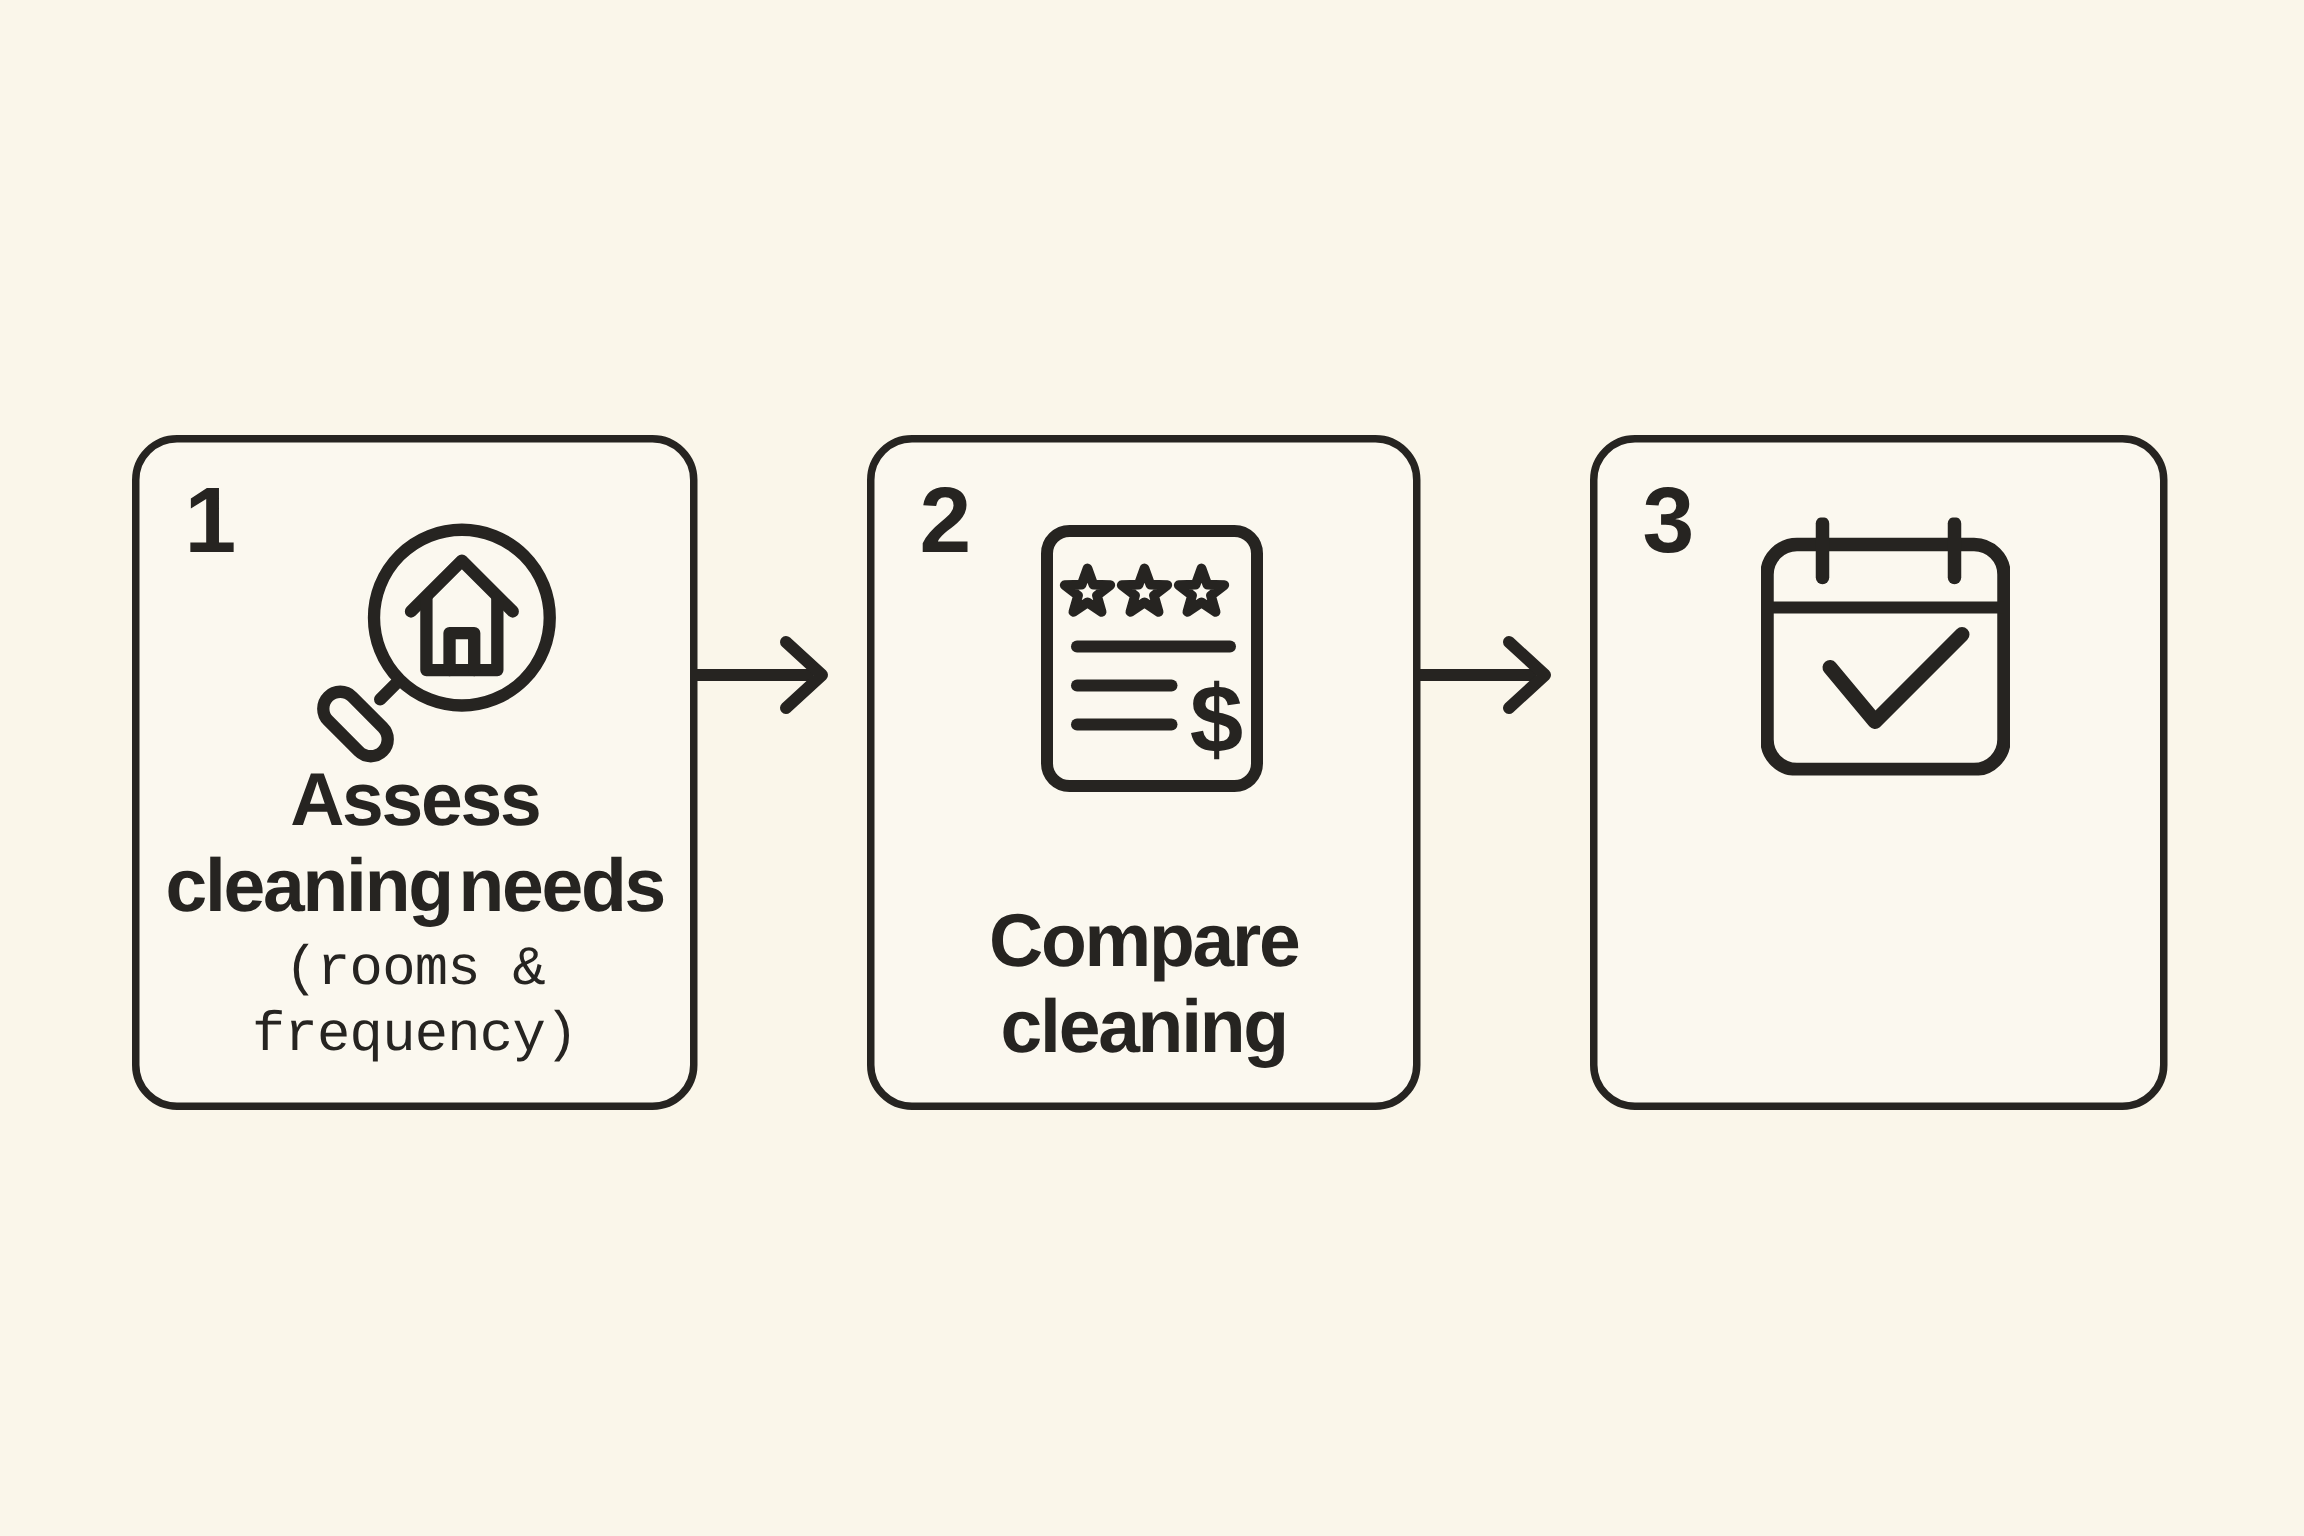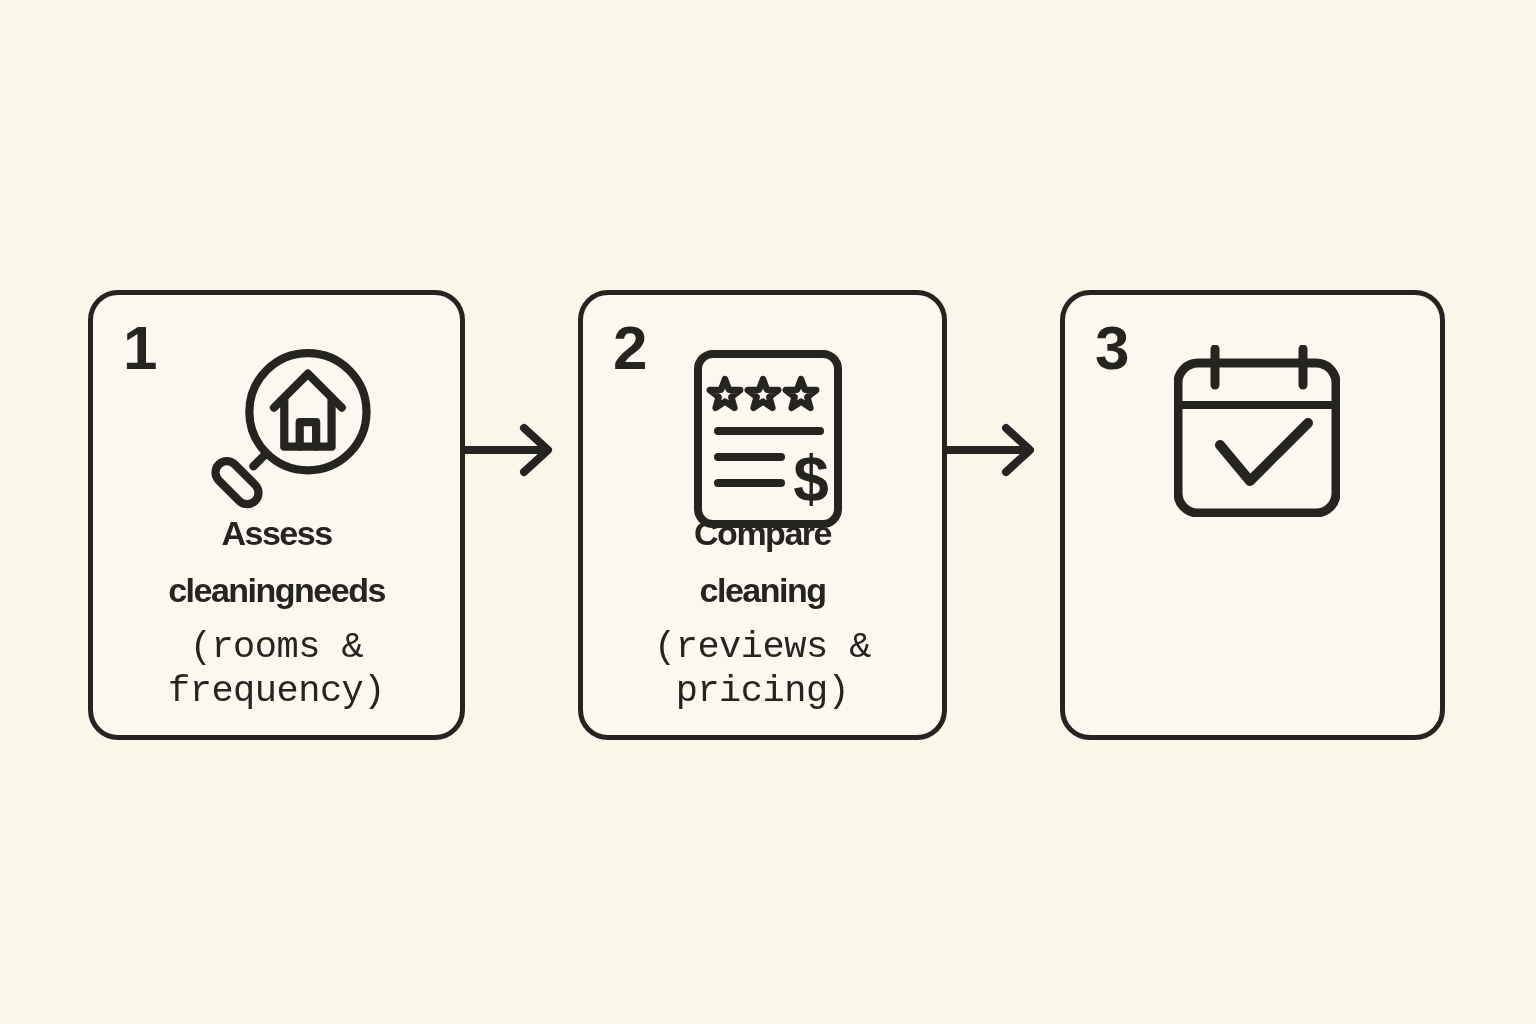--- a/index.html
+++ b/index.html
@@ -46,21 +46,21 @@
   .icon-wrap svg { display: block; width: 100%; height: 100%; }
 
   .card-text {
     position: absolute;
     left: 6px;
     right: 6px;
     bottom: 22px;
     text-align: center;
   }
   .title {
-    font-size: 34px;
+    font-size: 50px;
     font-weight: 700;
     line-height: 57px;
     letter-spacing: -1.5px;
     word-spacing: -8px;
     white-space: pre-line;
     text-align: center;
   }
   .subtitle {
     font-size: 37px;
     font-weight: 400;
@@ -123,21 +123,20 @@
         </g>
         <path class="stroke" d="M25,82 H127" stroke-width="8"></path>
         <path class="stroke" d="M25,108 H88" stroke-width="8"></path>
         <path class="stroke" d="M25,134 H88" stroke-width="8"></path>
         <text x="118" y="152" text-anchor="middle" font-family="Liberation Sans, sans-serif" font-size="64" font-weight="700" fill="var(--ink)">$</text>
       </svg>
     </div>
     <div class="card-text">
       <div class="title">Compare
 cleaning</div>
-      <div class="subtitle">(reviews &amp; pricing)</div>
     </div>
   </div>
 
   <svg class="arrow" id="arrow-2" viewBox="0 0 96 76" aria-hidden="true">
     <path d="M0,38 H80" fill="none" stroke="var(--ink)" stroke-width="8"></path>
     <path class="stroke" d="M62,16 L86,38 L62,60" stroke-width="8"></path>
   </svg>
 
   <div class="card" id="card-3">
     <div class="step-number">3</div>

